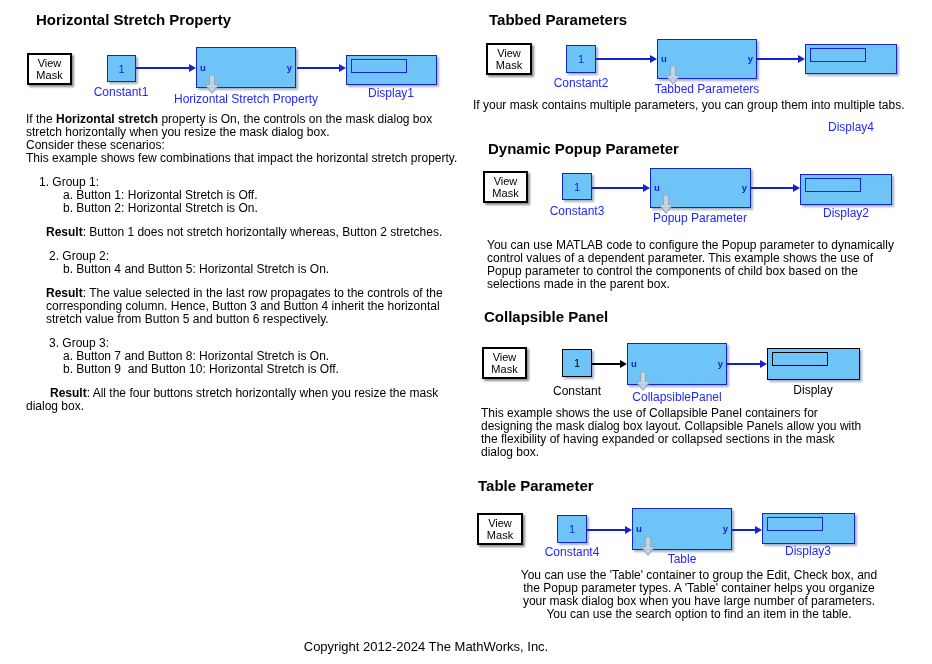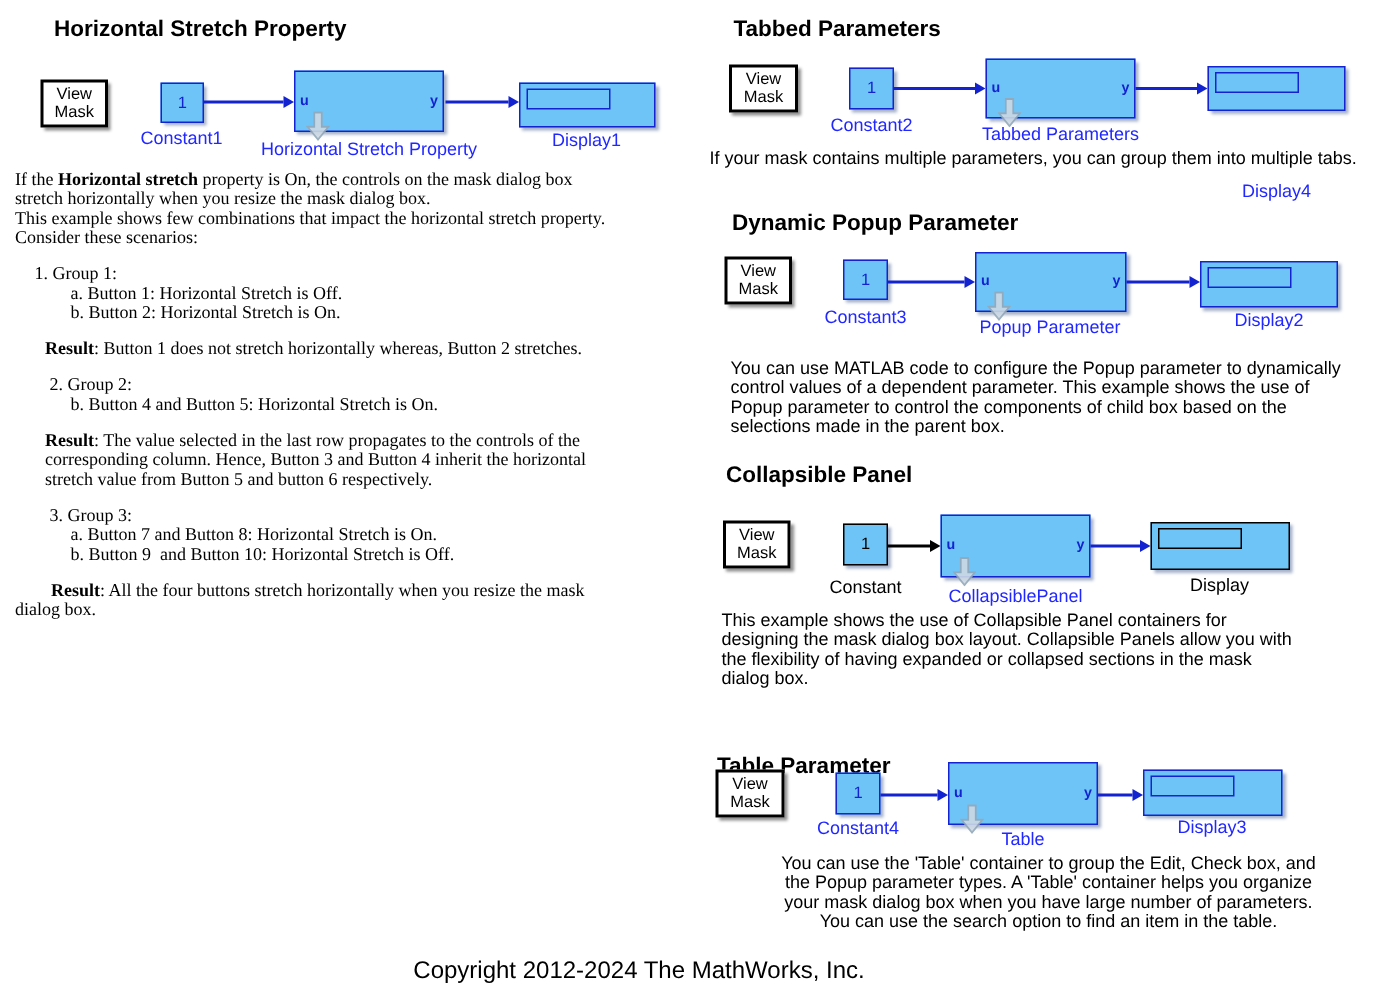--- a/index.html
+++ b/index.html
@@ -33,21 +33,21 @@
          border-width:4px 0 4px 7px;
          border-color:transparent transparent transparent var(--bb);}
   
   .bk{--bb:#000000; --lbl:#000000;}
   .wire.bk{background:#000;} .ahead.bk{border-left-color:#000;}
   
   .para{position:absolute;font-size:12px;line-height:13px;color:#000;}
   .tl{height:13px;white-space:pre;}
   .gap{height:11px;}
   .copyright{position:absolute;left:0;width:852px;text-align:center;
-             font-size:16px;color:#000;}
+             font-size:13px;color:#000;}
 </style>
 </head>
 <body>
 
 <div class="sec-title" style="left:36px;top:11px;">Horizontal Stretch Property</div>
 
 <div class="vm" style="left:27px;top:53px;width:45px;height:32px;">View Mask</div>
 
 <div class="blk const" style="left:107px;top:55px;width:29px;height:27px;">
     <span>1</span>
@@ -67,25 +67,25 @@
 <div class="blk-label" style="left:246px;top:92px;">Horizontal Stretch Property</div>
 
 <div class="wire" style="left:297px;top:67px;width:42px;"></div>
 <div class="ahead" style="left:339px;top:64px;"></div>
 
 <div class="blk" style="left:346px;top:55px;width:91px;height:30px;">
   <div class="disp-inner"></div>
 </div>
 <div class="blk-label" style="left:391px;top:86px;">Display1</div>
 
-<div class="para" style="left:10px;top:113px;width:460px;font-family:Liberation Serif, serif;">
+<div class="para" style="left:26px;top:113px;width:460px;">
   <div class="tl"><span>If the </span><b>Horizontal stretch</b><span> property is On, the controls on the mask dialog box</span></div>
   <div class="tl">stretch horizontally when you resize the mask dialog box.</div>
+  <div class="tl">Consider these scenarios:</div>
   <div class="tl">This example shows few combinations that impact the horizontal stretch property.</div>
-  <div class="tl">Consider these scenarios:</div>
   <div class="gap"></div>
   <div class="tl" style="margin-left:13px;">1. Group 1:</div>
   <div class="tl" style="margin-left:37px;">a. Button 1: Horizontal Stretch is Off.</div>
   <div class="tl" style="margin-left:37px;">b. Button 2: Horizontal Stretch is On.</div>
   <div class="gap"></div>
   <div class="tl" style="margin-left:20px;"><b>Result</b><span>: Button 1 does not stretch horizontally whereas, Button 2 stretches.</span></div>
   <div class="gap"></div>
   <div class="tl" style="margin-left:23px;">2. Group 2:</div>
   <div class="tl" style="margin-left:37px;">b. Button 4 and Button 5: Horizontal Stretch is On.</div>
   <div class="gap"></div>
@@ -199,21 +199,21 @@
 </div>
 <div class="blk-label bk" style="left:813px;top:383px;">Display</div>
 
 <div class="para" style="left:481px;top:407px;width:445px;">
   <div class="tl">This example shows the use of Collapsible Panel containers for</div>
   <div class="tl">designing the mask dialog box layout. Collapsible Panels allow you with</div>
   <div class="tl">the flexibility of having expanded or collapsed sections in the mask</div>
   <div class="tl">dialog box.</div>
 </div>
 
-<div class="sec-title" style="left:478px;top:477px;margin-top:25px;">Table Parameter</div>
+<div class="sec-title" style="left:478px;top:477px;">Table Parameter</div>
 
 <div class="vm" style="left:477px;top:513px;width:46px;height:32px;">View Mask</div>
 
 <div class="blk const" style="left:557px;top:515px;width:30px;height:28px;">
     <span>1</span>
   </div>
 <div class="blk-label" style="left:572px;top:545px;">Constant4</div>
 
 <div class="wire" style="left:587px;top:529px;width:38px;"></div>
 <div class="ahead" style="left:625px;top:526px;"></div>

